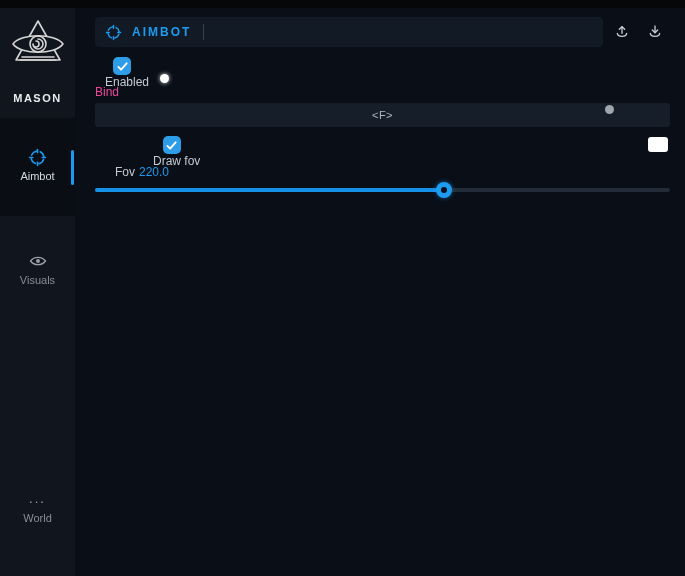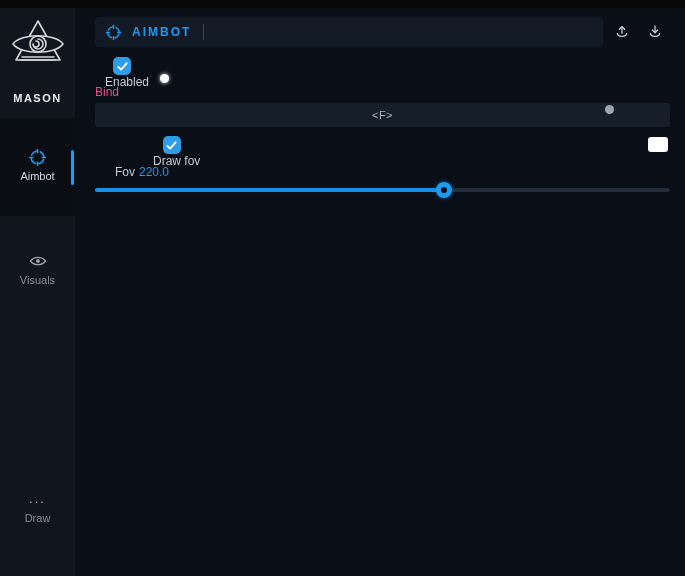--- a/index.html
+++ b/index.html
@@ -105,21 +105,21 @@
           <path d="M2 12 C7 5.5, 17 5.5, 22 12 C17 18.5, 7 18.5, 2 12 Z"></path>
           <circle cx="12" cy="12" r="2.6" fill="#9aa2ab" stroke="none"></circle>
         </svg>
       </span>
       <span class="nav-label">Visuals</span>
     </div>
 
 
     <div class="nav-item nav-misc">
       <span class="ellipsis-glyph">...</span>
-      <span class="nav-label">Draw</span>
+      <span class="nav-label">World</span>
     </div>
   </div>
 
   <div class="header-bar">
     <span>
       <svg width="17" height="17" viewBox="0 0 24 24" fill="none" stroke="#1d9bf0" stroke-width="2" stroke-linecap="round" style="display:block">
         <circle cx="12" cy="12" r="8" stroke-dasharray="7.6 5" stroke-dashoffset="-2.5"></circle>
         <line x1="12" y1="2" x2="12" y2="6"></line>
         <line x1="12" y1="18" x2="12" y2="22"></line>
         <line x1="2" y1="12" x2="6" y2="12"></line>

